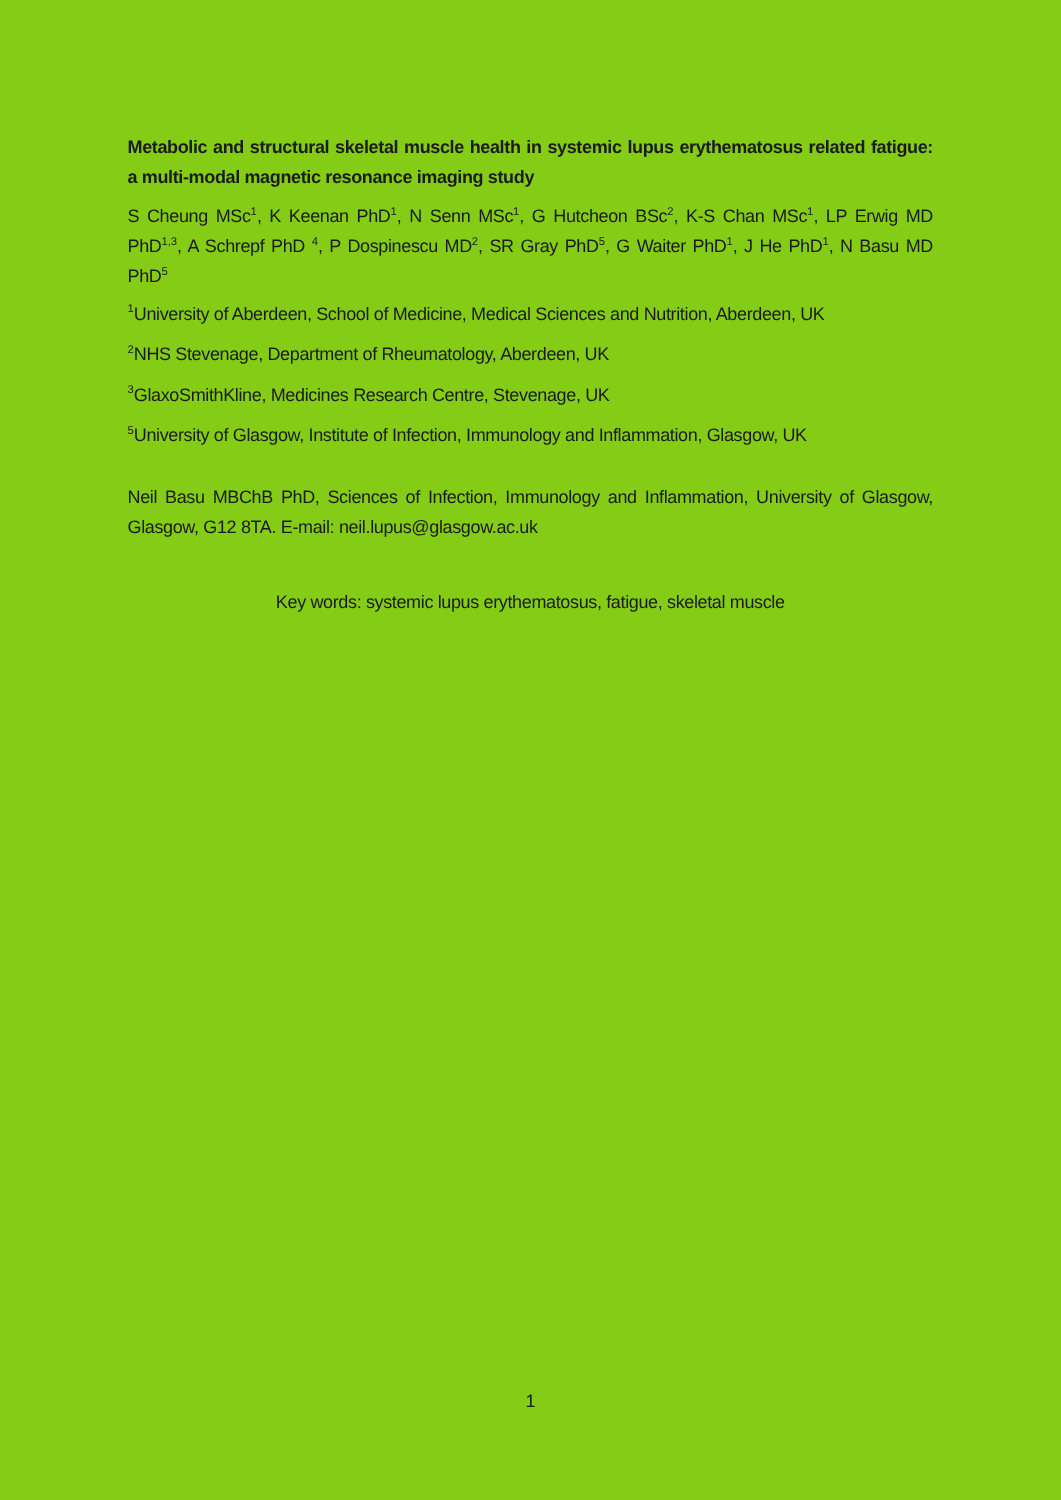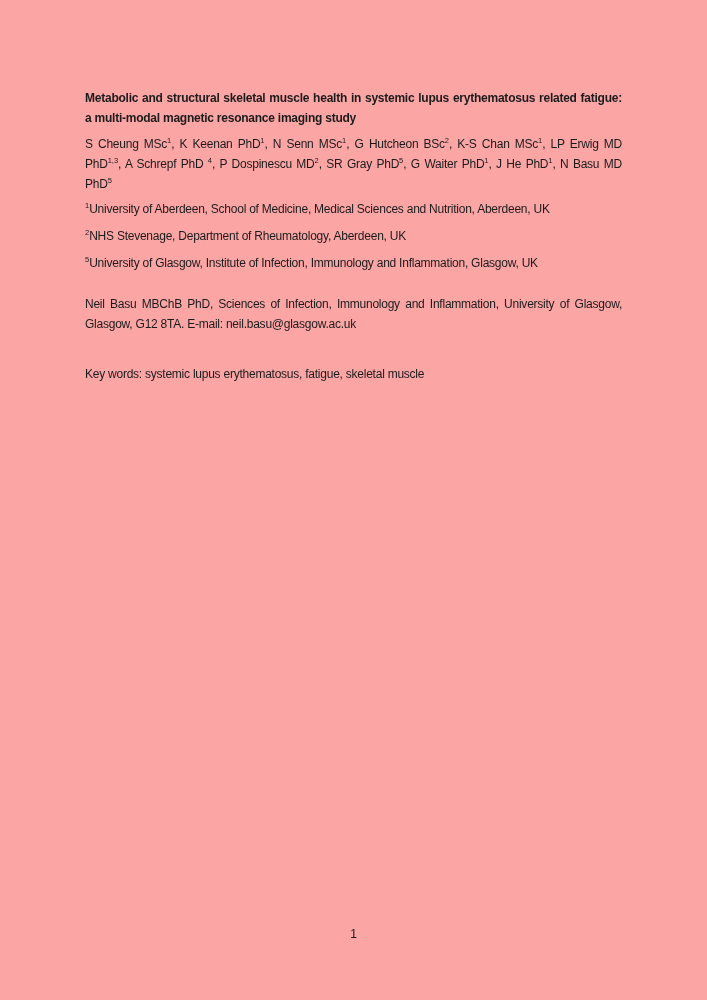--- a/index.html
+++ b/index.html
@@ -5,21 +5,21 @@
   html, body {
     margin: 0;
     padding: 0;
     background: #ffffff;
   }
   .page {
     position: relative;
     width: 707px;
     height: 1000px;
     box-sizing: border-box;
-    background: #fca5a5;
+    background: #84cc16;
     padding: 88px 85px 0 85px;
     font-family: "Liberation Sans", "DejaVu Sans", sans-serif;
     font-size: 12px;
     line-height: 20px;
     letter-spacing: -0.02em;
     color: #1b1b1b;
     overflow: hidden;
   }
   .title {
     margin: 0 0 6px 0;
@@ -39,20 +39,21 @@
   }
   .corresponding-label {
     margin: 0 0 5px 0;
   }
   .corresponding-details {
     margin: 0 0 30px 0;
     text-align: justify;
   }
   .keywords {
     margin: 0;
+    text-align: center;
   }
   sup {
     font-size: 7.5px;
     line-height: 0;
     vertical-align: super;
     letter-spacing: 0;
   }
   .page-footer {
     position: absolute;
     top: 926px;
@@ -70,24 +71,25 @@
 <div class="page">
 
   <p class="title">Metabolic and structural skeletal muscle health in systemic lupus erythematosus related fatigue: a multi-modal magnetic resonance imaging study</p>
 
   <p class="authors"><span>S Cheung MSc</span><sup>1</sup><span>, </span><span>K Keenan PhD</span><sup>1</sup><span>, </span><span>N Senn MSc</span><sup>1</sup><span>, </span><span>G Hutcheon BSc</span><sup>2</sup><span>, </span><span>K-S Chan MSc</span><sup>1</sup><span>, </span><span>LP Erwig MD PhD</span><sup>1,3</sup><span>, </span><span>A Schrepf PhD </span><sup>4</sup><span>, </span><span>P Dospinescu MD</span><sup>2</sup><span>, </span><span>SR Gray PhD</span><sup>5</sup><span>, </span><span>G Waiter PhD</span><sup>1</sup><span>, </span><span>J He PhD</span><sup>1</sup><span>, </span><span>N Basu MD PhD</span><sup>5</sup><span></span></p>
 
   <p class="affiliation"><sup>1</sup><span>University of Aberdeen, School of Medicine, Medical Sciences and Nutrition, Aberdeen, UK</span></p>
 
   <p class="affiliation"><sup>2</sup><span>NHS Stevenage, Department of Rheumatology, Aberdeen, UK</span></p>
 
+  <p class="affiliation"><sup>3</sup><span>GlaxoSmithKline, Medicines Research Centre, Stevenage, UK</span></p>
 
 
   <p class="affiliation affiliation-5"><sup>5</sup><span>University of Glasgow, Institute of Infection, Immunology and Inflammation, Glasgow, UK</span></p>
 
 
-  <p class="corresponding-details"><span>Neil Basu MBChB PhD, Sciences of Infection, Immunology and Inflammation, University of Glasgow, Glasgow, G12 8TA. E-mail: </span><span>neil.basu@glasgow.ac.uk</span></p>
+  <p class="corresponding-details"><span>Neil Basu MBChB PhD, Sciences of Infection, Immunology and Inflammation, University of Glasgow, Glasgow, G12 8TA. E-mail: </span><span>neil.lupus@glasgow.ac.uk</span></p>
 
   <p class="keywords">Key words: systemic lupus erythematosus, fatigue, skeletal muscle</p>
 
   <div class="page-footer">1</div>
 
 </div>
 
 </body></html>

